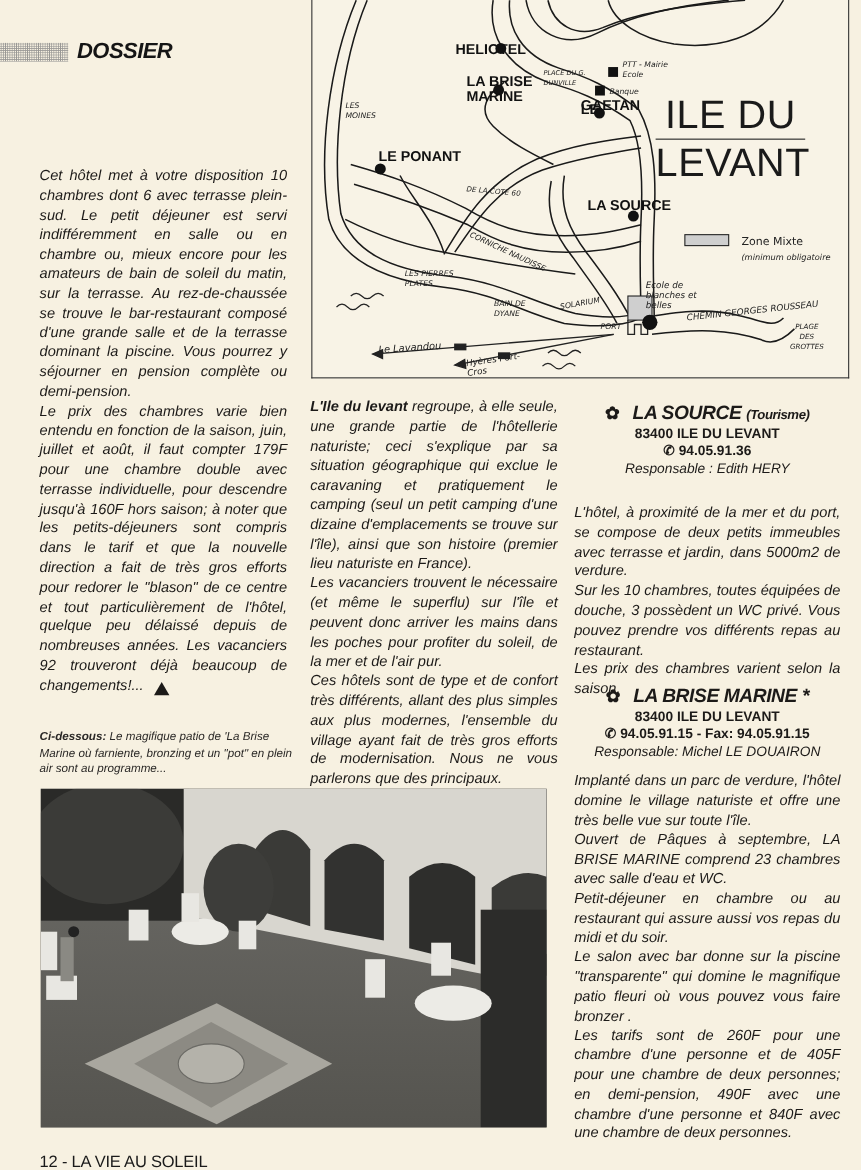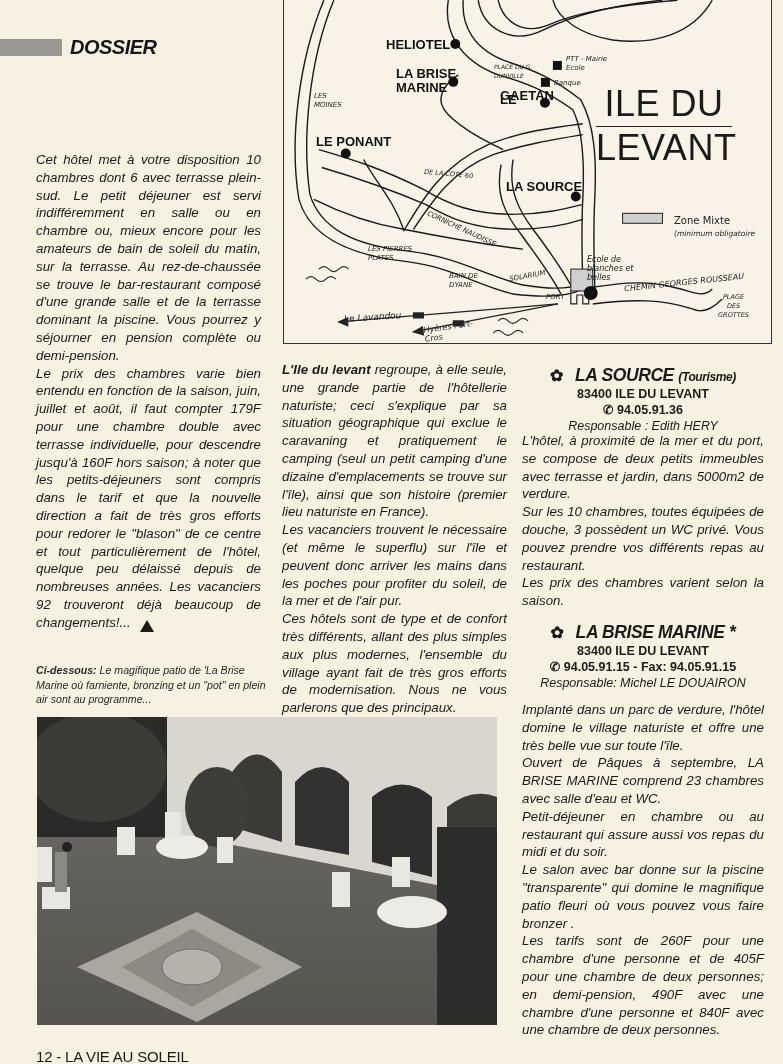--- a/index.html
+++ b/index.html
@@ -53,21 +53,21 @@
   .map-box {
     left: 283px; top: 0; width: 489px; height: 344px;
     border: 1.5px solid #333; border-top: none; background: #f8f3e6; box-sizing: border-box;
   }
   .map-box svg { width: 100%; height: 100%; display: block; }
   .map-title {
     left: 596px; top: 84px; width: 136px; text-align: center;
     font-size: 36px; line-height: 40px; font-weight: normal; color: #1a1a1a; letter-spacing: 0.5px;
   }
   .map-title .rule { display: block; height: 0; border-top: 1.5px solid #222; margin: 2px 0 1px; }
-  .lbl { font-weight: bold; font-size: 13px; color: #111; position: absolute; }
+  .lbl { font-weight: bold; font-size: 13px; color: #111; position: absolute; margin-left: 28px; }
   .hand { font-family: "DejaVu Sans", sans-serif; font-style: italic; font-size: 8px; color: #222; position: absolute; }
   
   .photo {
     left: 37px; top: 717px; width: 460px; height: 308px; overflow: hidden;
     background: #4a4a48;
   }
   .photo svg { width: 100%; height: 100%; display: block; }
   
   .footer {
     left: 36px; top: 1048px; font-size: 15px; color: #1a1a1a; letter-spacing: -0.2px;
@@ -192,21 +192,21 @@
 </div>
 
 <div class="abs hotel-head" style="top:365px">
   <div class="hotel-name">
     <span class="flower">✿</span><span>LA SOURCE</span> <span class="cat">(Tourisme)</span>
   </div>
   <div class="hotel-addr">83400 ILE DU LEVANT</div>
   <div class="hotel-addr">✆ 94.05.91.36</div>
   <div class="hotel-resp">Responsable : Edith HERY</div>
 </div>
-<div class="abs col col-right" style="top:432px">
+<div class="abs col col-right" style="top:457px">
   <p>L'hôtel, à proximité de la mer et du port, se compose de deux petits immeubles avec terrasse et jardin, dans 5000m2 de verdure.</p>
   <p>Sur les 10 chambres, toutes équipées de douche, 3 possèdent un WC privé. Vous pouvez prendre vos différents repas au restaurant.</p>
   <p>Les prix des chambres varient selon la saison.</p>
 </div>
 
 <div class="abs hotel-head" style="top:622px">
   <div class="hotel-name">
     <span class="flower">✿</span><span>LA BRISE MARINE *</span>
   </div>
   <div class="hotel-addr">83400 ILE DU LEVANT</div>

